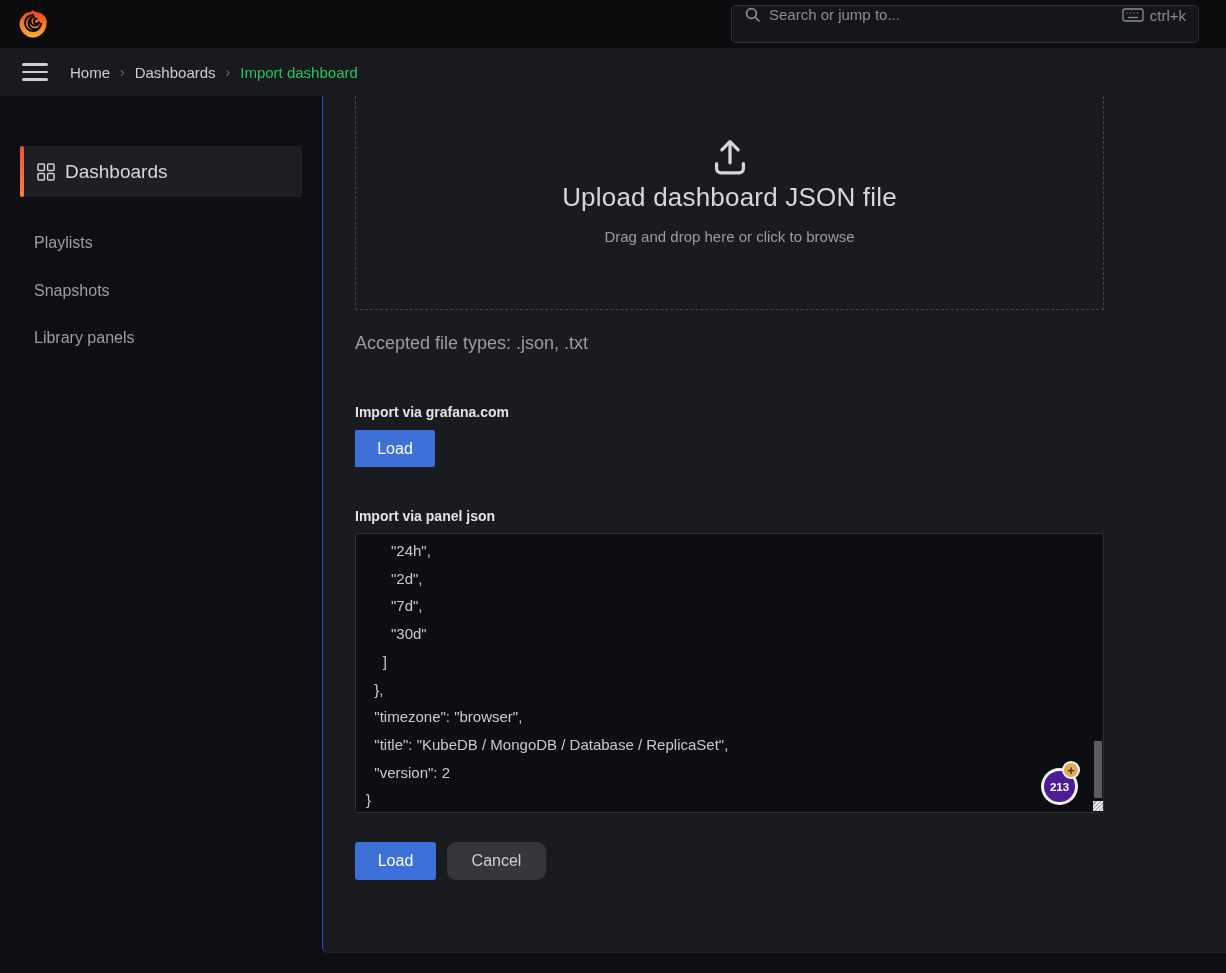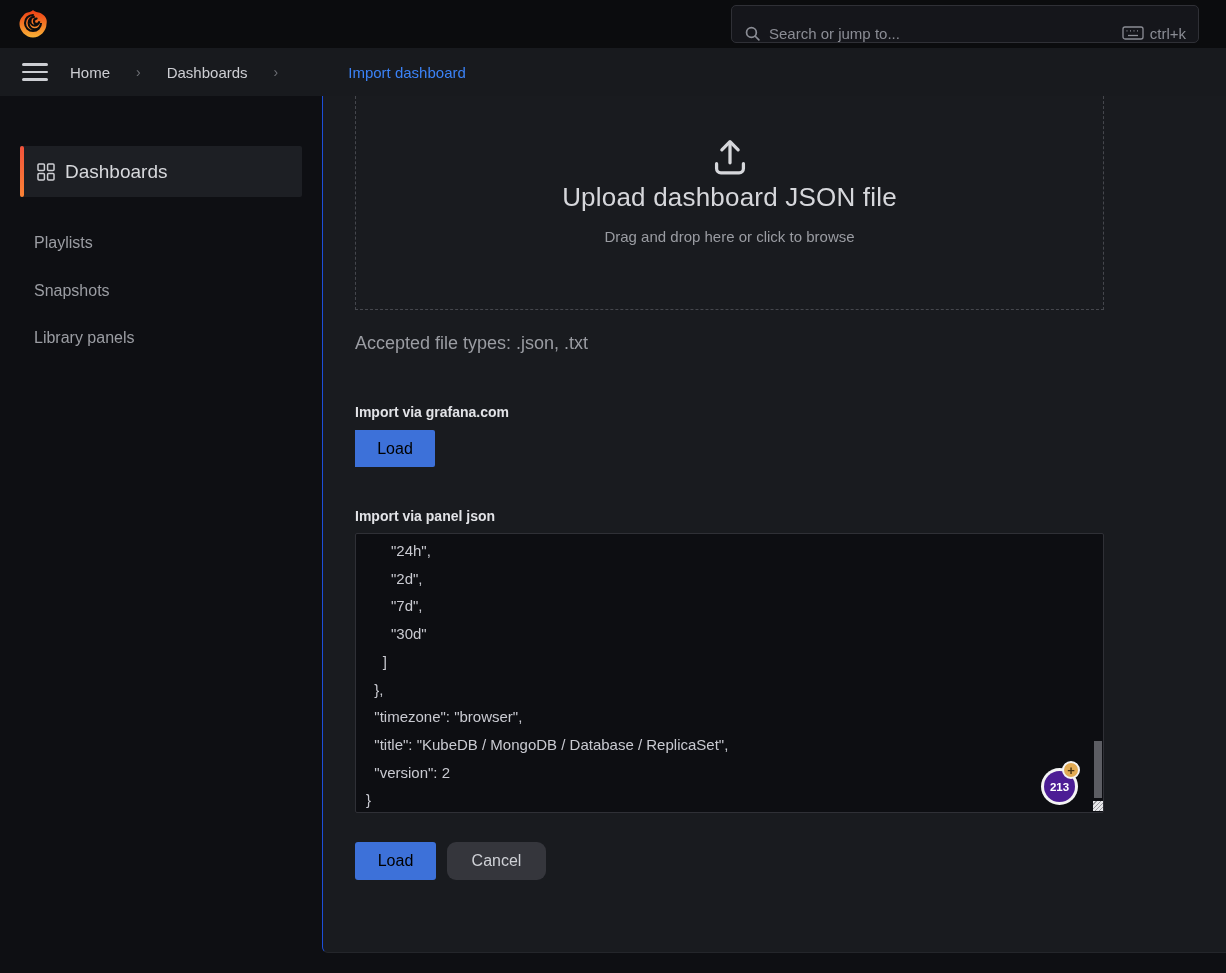--- a/index.html
+++ b/index.html
@@ -12,39 +12,39 @@
   }
   
   .topbar {
     position:absolute; left:0; top:0; width:1226px; height:48px;
     background:#0b0c0e;
   }
   .logo { position:absolute; left:16px; top:7px; width:34px; height:34px; cursor:pointer; }
   .search {
     position:absolute; left:731px; top:5px; width:468px; height:38px;
     background:#15161b; border:1px solid #2f3036; border-radius:5px;
-    display:flex; align-items:flex-end; padding:0 12px; gap:8px;
+    display:flex; align-items:flex-start; padding:0 12px; gap:8px;
   }
   .search input {
     flex:1; background:transparent; border:none; outline:none;
     font-family:"Liberation Sans", sans-serif;
     font-size:15px; color:#c8c9d2;
   }
   .search input::placeholder { color:#8b8d95; opacity:1; }
   .search .shortcut { display:flex; align-items:center; gap:6px; color:#8b8d95; font-size:15px;padding-left:10px; }
   
   .crumbbar {
     position:absolute; left:0; top:48px; width:1226px; height:48px;
     background:#181a1e; display:flex; align-items:center;
   }
   .hamburger { margin-left:22px; width:26px; display:flex; flex-direction:column; gap:5px; cursor:pointer; }
   .hamburger span { display:block; height:2.5px; border-radius:2px; background:#ccced3; }
-  .crumbs { display:flex; align-items:center; margin-left:22px; font-size:15px; gap:26px; }
+  .crumbs { display:flex; align-items:center; margin-left:22px; font-size:15px; gap:10px; }
   .crumb { color:#cdced3; cursor:pointer; }
-  .crumb.current { color:#3b82f6; cursor:default;margin-left:44px; }
+  .crumb.current { color:#22c55e; cursor:default; }
   .crumb-sep { color:#6d6f75; font-size:14px; }
   
   .sidebar { position:absolute; left:0; top:96px; width:322px; height:877px; }
   .side-active {
     position:absolute; left:20px; top:50px; width:282px; height:51px;
     background:#1d1f24; border-radius:2px; display:flex; align-items:center;
     cursor:pointer;
   }
   .side-accent {
     position:absolute; left:0; top:0; width:4px; height:51px; border-radius:2px;
@@ -78,21 +78,21 @@
   .lbl-gcom { top:308px; }
   .lbl-json { top:412px; }
   .gcom-row { position:absolute; left:32px; top:334px; width:749px; height:37px; display:flex; }
   .gcom-row input {
     flex:1; height:37px; background:#0d0e12; border:1px solid #2f3036;
     border-radius:2px 0 0 2px; outline:none; padding:0 12px;
     font-family:"Liberation Sans", sans-serif; font-size:16px; color:#c8c9d2;
   }
   .gcom-row input::placeholder { color:#74767d; opacity:1; }
   .btn-blue {
-    background:#3d71d9; color:#000000; border:none; cursor:pointer;
+    background:#3d71d9; color:#ffffff; border:none; cursor:pointer;
     font-family:"Liberation Sans", sans-serif; font-size:16px; font-weight:500;
   }
   .gcom-load { width:80px; height:37px; border-radius:0 2px 2px 0; }
   .json-box {
     position:absolute; left:32px; top:437px; width:749px; height:280px;
     background:#0d0e12; border:1px solid #2f3036; border-radius:2px;
     overflow:hidden; cursor:text;
   }
   .json-box pre {
     font-family:"Liberation Sans", sans-serif;

